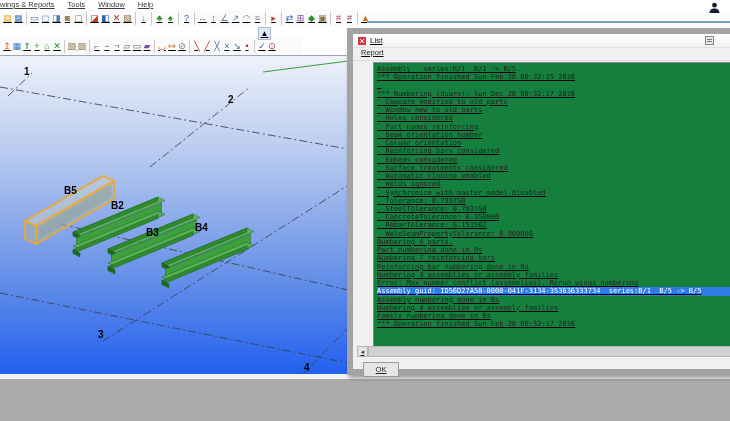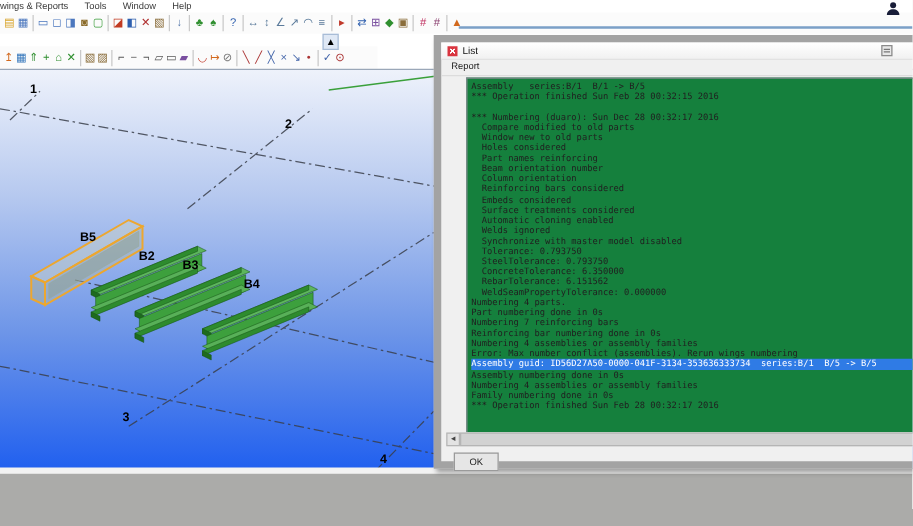--- a/index.html
+++ b/index.html
@@ -1,18 +1,18 @@
 <!DOCTYPE html>
 <html style="--sel-bg: #2f7be5; --vp-top: #eef2fb; --vp-bot: #2160ef;"><head>
 <meta charset="utf-8">
 <style>
   html,body{margin:0;padding:0;}
   body{width:730px;height:421px;position:relative;overflow:hidden;
        font-family:"Liberation Sans",sans-serif;background:#ffffff;}
-  .abs{position:absolute;}
+  .abs{position:absolute;text-decoration:underline;}
 
   
   #menu-bar{left:0;top:0;width:730px;height:10px;background:#fff;
     font-size:7.5px;color:#3a3a3a;display:flex;gap:13px;align-items:flex-start;line-height:9px;}
   #menu-bar .mi{white-space:nowrap;cursor:default;}
   #toolbar1{left:0;top:10px;width:730px;height:17px;background:#fbfbfb;display:flex;align-items:center;padding-left:2px;}
   #toolbar2{left:0;top:37px;width:300px;height:18px;background:#fbfbfb;display:flex;align-items:center;padding-left:2px;}
   .tbi{width:11px;height:13px;font-size:9px;line-height:13px;text-align:center;cursor:pointer;flex:0 0 auto;}
   #toolbar2 .tbi{width:10px;}
   .tbsep{width:5px;height:13px;flex:0 0 auto;position:relative;}
@@ -193,21 +193,21 @@
     </g>
   </svg>
 
   <span class="vlabel" style="left:24px;top:11px">1</span>
   <span class="vlabel" style="left:228px;top:39px">2</span>
   <span class="vlabel" style="left:98px;top:274px">3</span>
   <span class="vlabel" style="left:304px;top:307px">4</span>
 
   <span class="vlabel" style="left:64px;top:130px">B5</span>
   <span class="vlabel" style="left:111px;top:145px">B2</span>
-  <span class="vlabel" style="left:146px;top:152px">B3</span>
+  <span class="vlabel" style="left:146px;top:172px">B3</span>
   <span class="vlabel" style="left:195px;top:167px">B4</span>
 </div>
 
 <div id="bottom-white" class="abs"></div>
 <div id="statusbar" class="abs"></div>
 
 <div id="list-dialog" class="abs">
   <div id="dlg-titlebar" class="abs">
     <span id="tekla-icon"></span>
     <span id="dlg-title">List</span>

